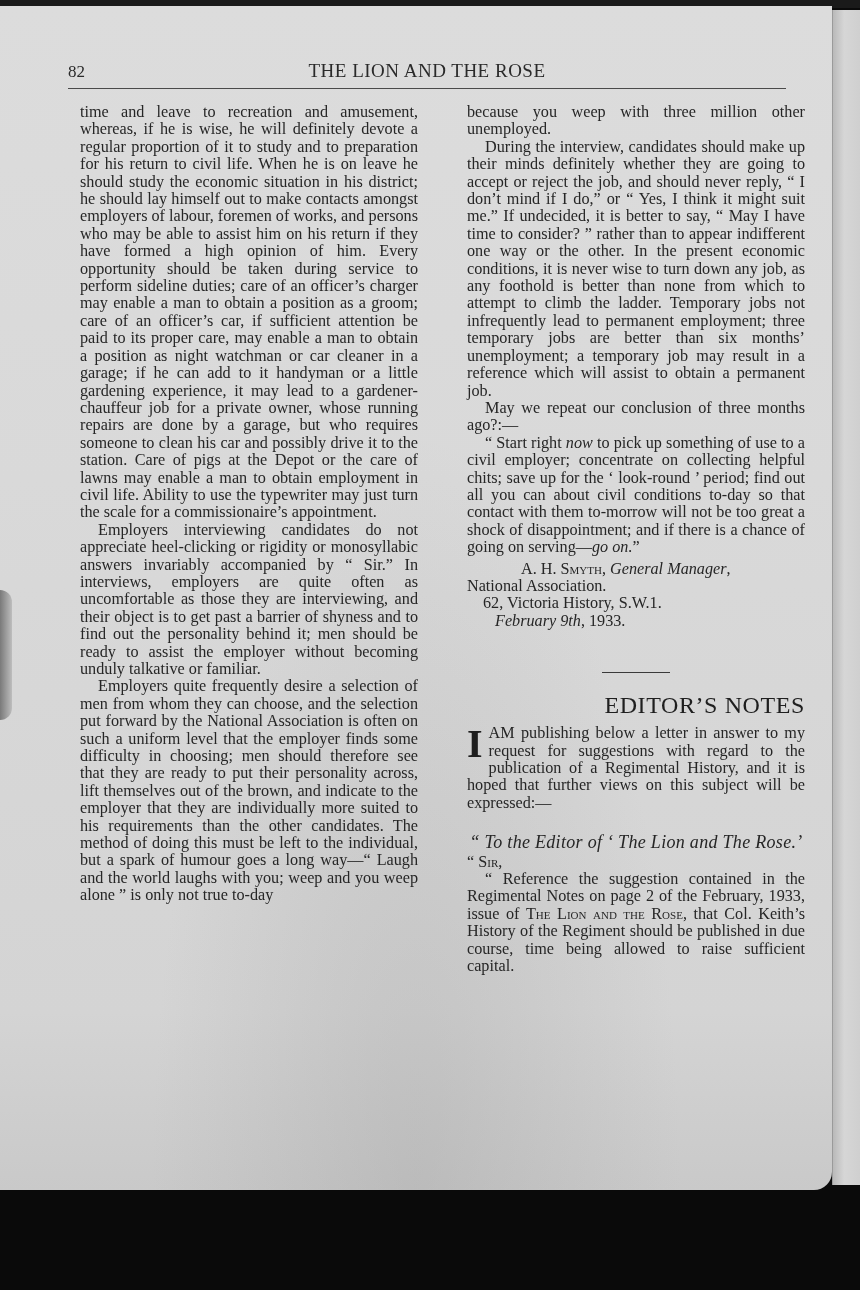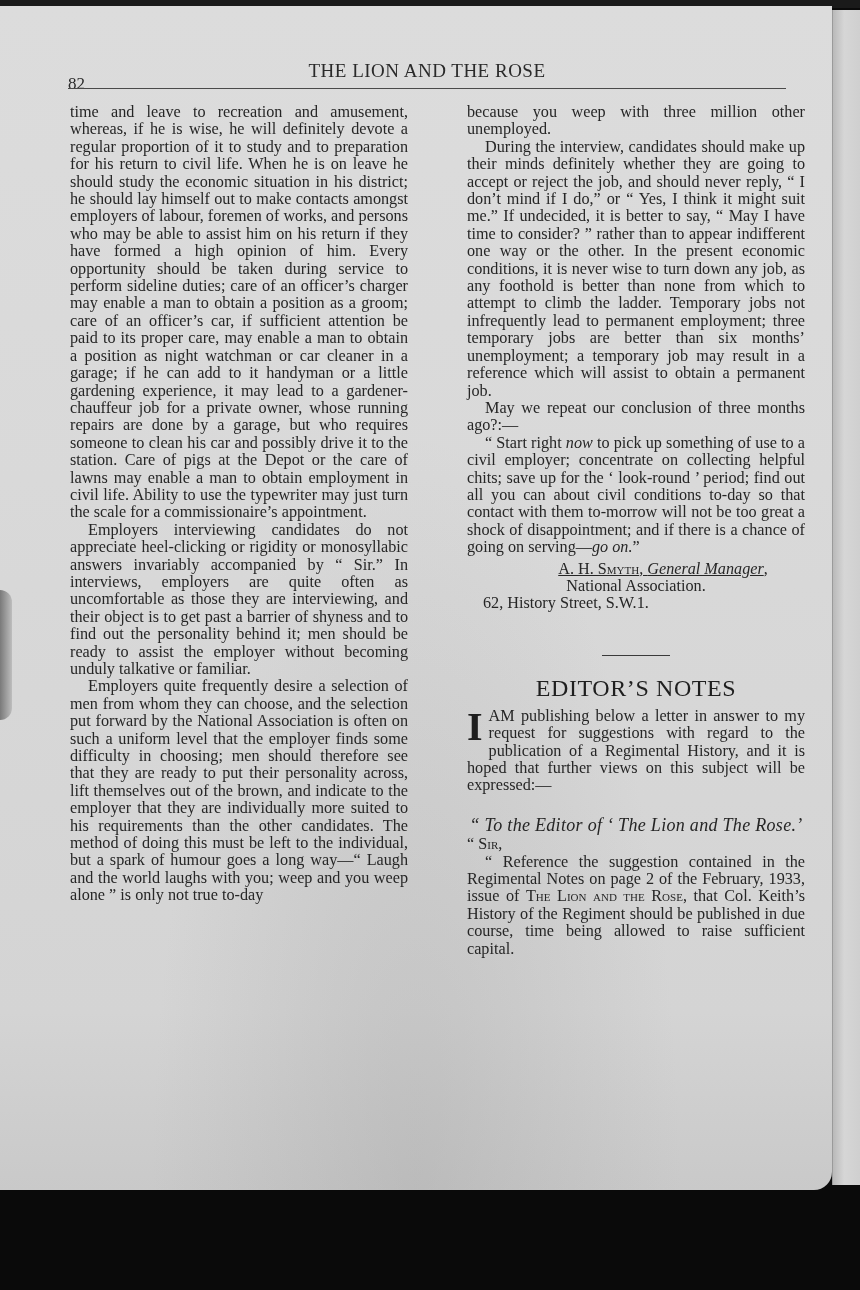--- a/index.html
+++ b/index.html
@@ -29,47 +29,47 @@
     background:linear-gradient(90deg,#b9b9b9,#d6d6d6 40%,#cfcfcf);
     border-left:1px solid #9a9a9a;
   }
   .top-dark {
     position:absolute; left:0; top:0; width:860px; height:8px; background:#1a1a1a;
   }
   .header {
     position:absolute; left:68px; top:60px; width:718px; height:24px;
     color:#2a2a2a;
   }
-  .page-num { position:absolute; left:0; top:14px; font-size:17px; }
+  .page-num { position:absolute; left:0; top:2px; font-size:17px; }
   .running-title {
     position:absolute; left:0; right:0; top:0; text-align:center;
     font-size:19px; letter-spacing:0.5px;
   }
   .header-rule {
     position:absolute; left:68px; top:88px; width:718px; height:1px; background:#4a4a4a;
   }
   .col {
     position:absolute; top:104px; width:338px;
     font-size:16.2px; line-height:17.4px; color:#262626;
     text-align:justify; hyphens:none;
   }
   .col p { margin:0; text-indent:0; }
   .col p.ind { text-indent:18px; }
-  .col-left { left:70px; }
+  .col-left { left:80px; }
   .col-right { left:467px; }
-  .sig1 { text-align:center; padding-left:54px; margin-top:4px !important;text-decoration:underline; }
-  .sig2 { text-align:center; }
+  .sig1 { text-align:left; padding-left:54px; margin-top:4px !important; }
+  .sig2 { text-align:left; }
   .sig3 { text-align:left !important; padding-left:16px; }
   .sig4 { text-align:left !important; padding-left:28px; }
   .sc { font-variant:small-caps; }
   .divider {
     width:68px; height:1px; background:#3a3a3a; margin:42px auto 18px auto;
   }
   .section-title {
-    text-align:center; font-size:24px; line-height:28px;
+    text-align:right; font-size:24px; line-height:28px;
     letter-spacing:0.6px; margin:0 0 6px 0 !important; color:#1f1f1f;
   }
   .dropcap-para { position:relative; }
   .dropcap {
     float:left; font-size:40px; line-height:32px; margin:3px 6px 0 0;
     font-weight:bold; color:#1e1e1e;
   }
   .letter-head {
     font-style:italic; font-size:18px; text-align:center !important;
     margin:22px 0 2px 0 !important; letter-spacing:0.3px;
@@ -98,21 +98,22 @@
 </div>
 
 <div class="col col-right">
   <p>because you weep with three million other unemployed.</p>
   <p class="ind">During the interview, candidates should make up their minds definitely whether they are going to accept or reject the job, and should never reply, “ I don’t mind if I do,” or “ Yes, I think it might suit me.”  If undecided, it is better to say, “ May I have time to consider? ” rather than to appear indifferent one way or the other.  In the present economic conditions, it is never wise to turn down any job, as any foothold is better than none from which to attempt to climb the ladder. Temporary jobs not infrequently lead to permanent employment; three temporary jobs are better than six months’ unemployment; a temporary job may result in a reference which will assist to obtain a permanent job.</p>
   <p class="ind">May we repeat our conclusion of three months ago?:—</p>
   <p class="ind"><span>“ Start right </span><em>now</em><span> to pick up something of use to a civil employer; concentrate on collecting helpful chits; save up for the ‘ look-round ’ period; find out all you can about civil conditions to-day so that contact with them to-morrow will not be too great a shock of disappointment; and if there is a chance of going on serving—</span><em>go on.</em><span>”</span></p>
 
   <p class="sig1"><span class="sc">A. H. Smyth</span>, <em>General Manager</em>,</p>
   <p class="sig2">National Association.</p>
-  <p class="sig3">62, History Street, S.W.1.</p>
+  <p class="sig3">62, Victoria History, S.W.1.</p>
+  <p class="sig4"><em>February 9th</em>, <span>1933.</span></p>
 
   <div class="divider"></div>
   <p class="section-title">EDITOR’S NOTES</p>
 
   <p class="dropcap-para"><span class="dropcap">I</span><span>AM publishing below a letter in answer to my request for suggestions with regard to the publication of a Regimental History, and it is hoped that further views on this subject will be expressed:—</span></p>
 
   <p class="letter-head">“ To the Editor of ‘ The Lion and The Rose.’</p>
   <p><span class="sc">“ Sir,</span></p>
   <p class="ind"><span>“ Reference the suggestion contained in the Regimental Notes on page 2 of the February, 1933, issue of </span><span class="sc">The Lion and the Rose</span><span>, that Col. Keith’s History of the Regiment should be published in due course, time being allowed to raise sufficient capital.</span></p>
 </div>

